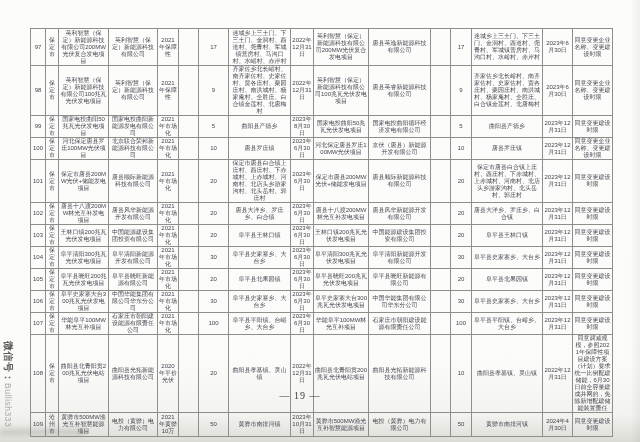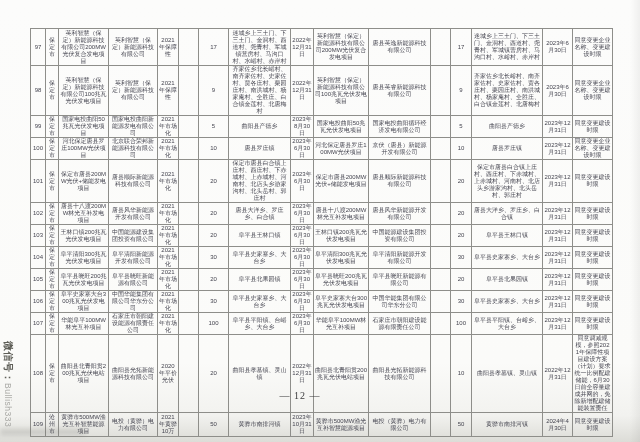--- a/index.html
+++ b/index.html
@@ -311,17 +311,17 @@
           <td>2024年4月30日</td>
           <td>同意变更建设时限</td>
         </tr>
       </tbody>
     </table>
 
   <div class="watermark">
     <span class="logo">微信号：</span><span>Bullish333</span>
   </div>
 
-  <div class="page-num">— 12 —</div>
+  <div class="page-num">— 19 —</div>
 
   <div class="bottom-smudge"></div>
 
 </div>
 
 </body></html>

